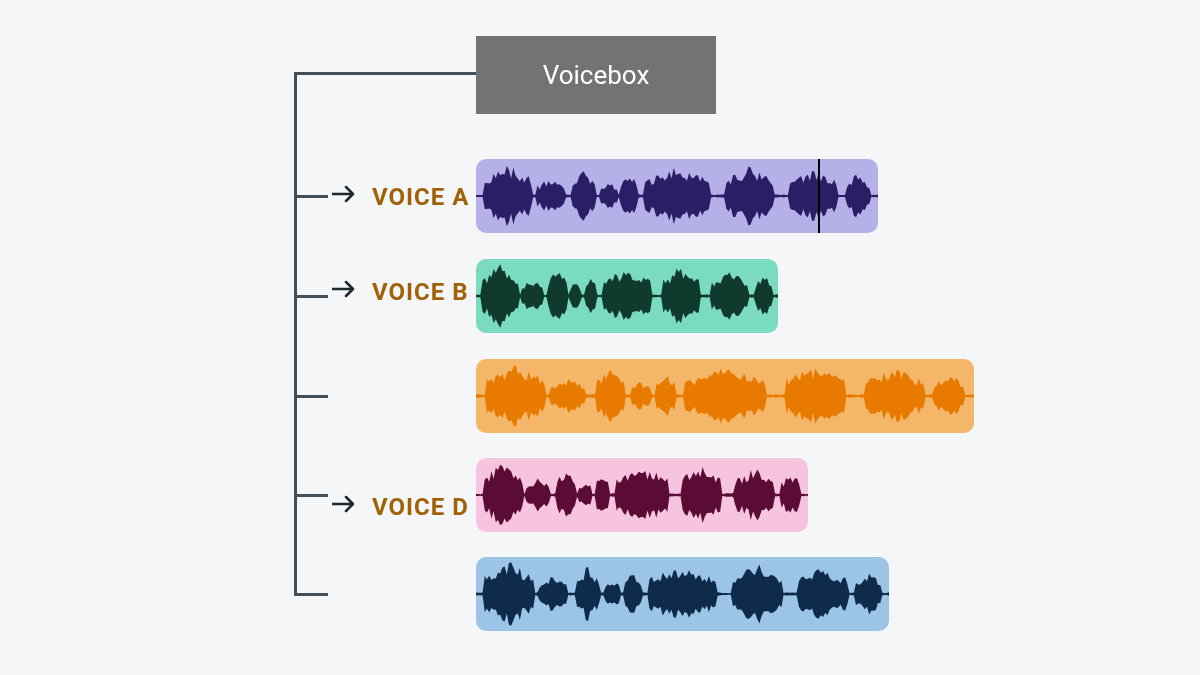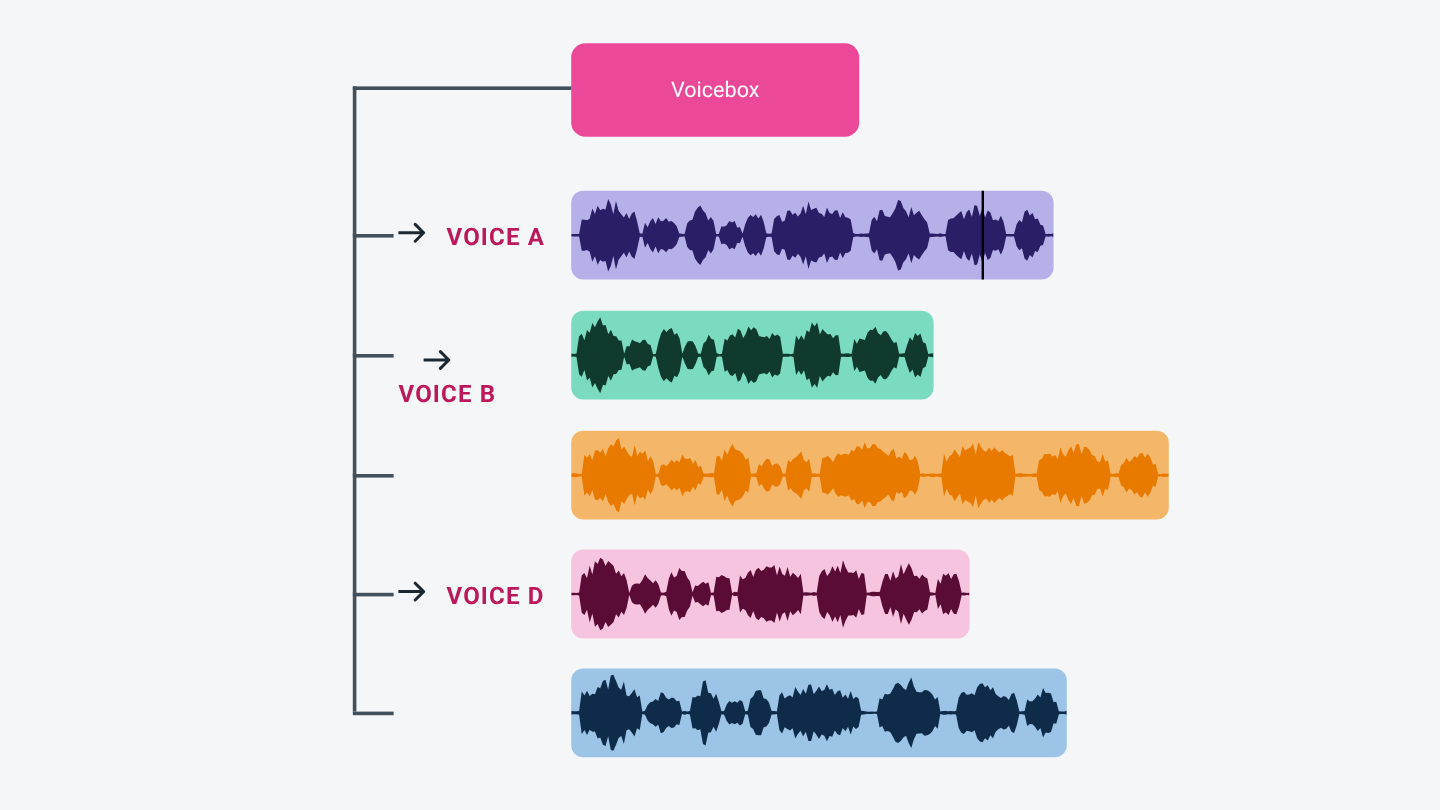--- a/index.html
+++ b/index.html
@@ -1,19 +1,19 @@
 <!DOCTYPE html>
 <html><head>
 <meta charset="utf-8">
 <style>
   html,body{margin:0;padding:0;width:1200px;height:675px;background:#f5f6f7;font-family:-apple-system,BlinkMacSystemFont,"Segoe UI",Roboto,Helvetica,Arial,sans-serif;position:relative;overflow:hidden;}
   .stage{position:absolute;left:0;top:0;width:1200px;height:675px;}
   .connector{position:absolute;border:0 solid #41505a;}
-  .root-box{position:absolute;background:#ec4899;color:#fff;border-radius:12px;display:flex;align-items:center;justify-content:center;font-size:18px;font-weight:400;}
-  .voice-label{position:absolute;left:332px;display:flex;align-items:center;color:#be185d;font-weight:700;font-size:20px;letter-spacing:1px;}
+  .root-box{position:absolute;background:#737373;color:#fff;border-radius:0;display:flex;align-items:center;justify-content:center;font-size:26px;font-weight:400;}
+  .voice-label{position:absolute;left:332px;display:flex;align-items:center;color:#a16207;font-weight:700;font-size:24px;letter-spacing:1px;}
   .voice-label .arrow{margin-right:14px;display:inline-block;}
   .wave-box{position:absolute;left:476px;border-radius:10px;overflow:hidden;}
   .wave-box svg{position:absolute;left:0;top:0;width:100%;height:100%;}
   .cursor{position:absolute;width:2px;background:#000;}
 </style>
 </head>
 <body>
 
 <div class="stage">
 
@@ -32,29 +32,29 @@
   <div class="connector" style="left:294px;top:593px;width:34px;height:0;border-top-width:3px;"></div>
 
   <div class="voice-label" style="top:183px;">
     <span class="arrow">
       <svg width="26" height="22" viewBox="0 0 26 22">
           <path d="M0 11 H20 M14 4 L21 11 L14 18" stroke="#1b2832" stroke-width="2.5" fill="none" stroke-linecap="round" stroke-linejoin="round"></path>
         </svg>
     </span>
     <span>VOICE A</span>
   </div>
-  <div class="voice-label" style="top:289px;flex-direction:column;">
+  <div class="voice-label" style="top:278px;">
     <span class="arrow">
       <svg width="26" height="22" viewBox="0 0 26 22">
           <path d="M0 11 H20 M14 4 L21 11 L14 18" stroke="#1b2832" stroke-width="2.5" fill="none" stroke-linecap="round" stroke-linejoin="round"></path>
         </svg>
     </span>
     <span>VOICE B</span>
   </div>
-  <div class="voice-label" style="top:482px;">
+  <div class="voice-label" style="top:493px;">
     <span class="arrow">
       <svg width="26" height="22" viewBox="0 0 26 22">
           <path d="M0 11 H20 M14 4 L21 11 L14 18" stroke="#1b2832" stroke-width="2.5" fill="none" stroke-linecap="round" stroke-linejoin="round"></path>
         </svg>
     </span>
     <span>VOICE D</span>
   </div>
 
   <div class="wave-box" style="top: 159px; height: 74px; width: 402px; background: rgb(182, 176, 233);">
       <svg viewBox="0 0 402 74" preserveAspectRatio="none">

